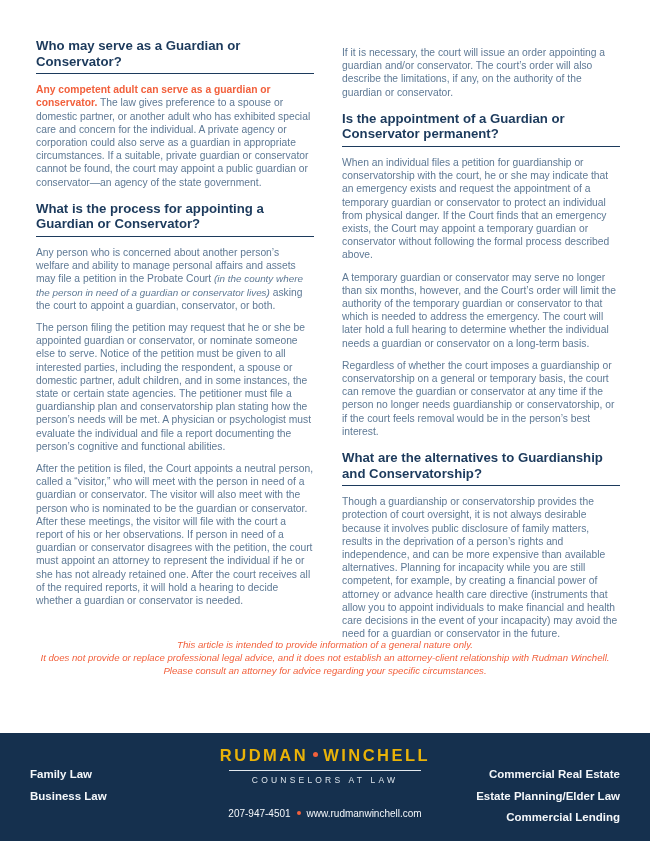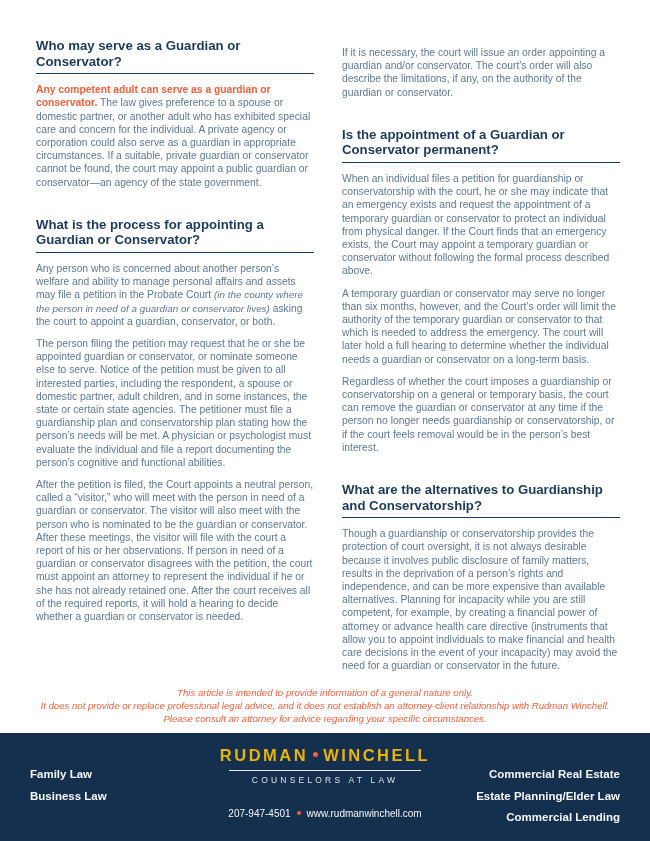--- a/index.html
+++ b/index.html
@@ -21,32 +21,32 @@
   .col{flex:1;min-width:0;}
   .hd{
     font-size:13.2px;
     line-height:15.6px;
     font-weight:bold;
     color:#1C3A5C;
     border-bottom:1px solid #1C3A5C;
     padding-bottom:4px;
     margin:0 0 9px 0;
   }
-  .hd.after{margin-top:28px;}
+  .hd.after{margin-top:12px;}
   .body-p{
     font-size:10.3px;
     line-height:13.2px;
     color:#5E7995;
     margin:8px 0 9px 0;
   }
   .lead{color:#F2603C;font-weight:bold;}
   .inline-italic{font-style:italic;font-size:9.9px;}
   .disclaimer{
     position:absolute;
-    top:686px;left:0;right:0;
+    top:638px;left:0;right:0;
     text-align:center;
     font-style:italic;
     font-size:9.6px;
     line-height:13.2px;
     color:#F2603C;
   }
   .footer{
     position:absolute;
     left:0;right:0;bottom:0;
     height:108px;

